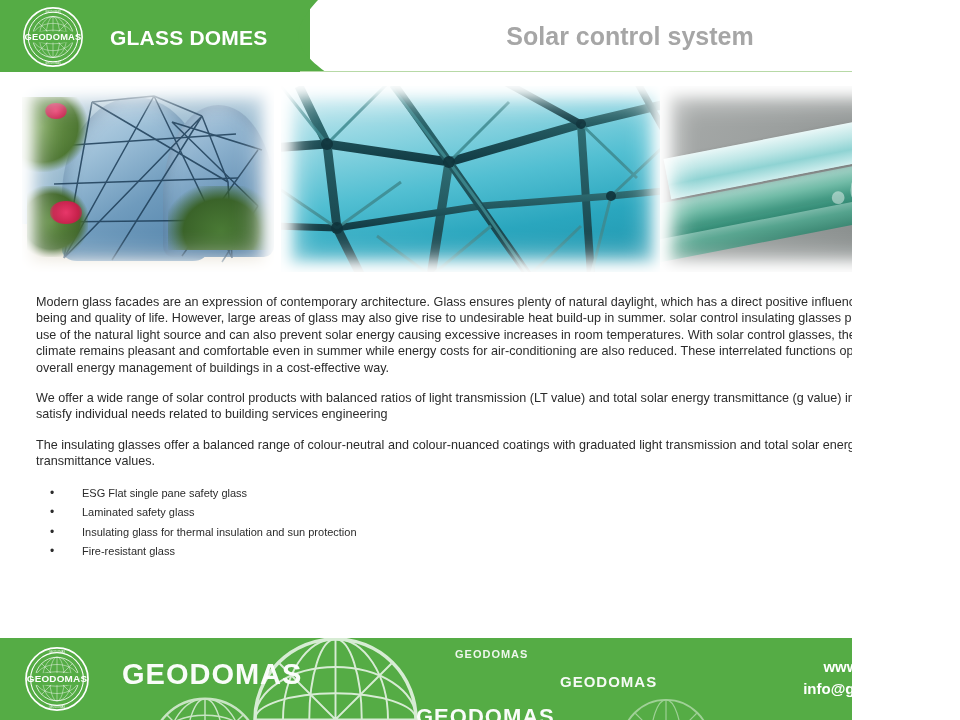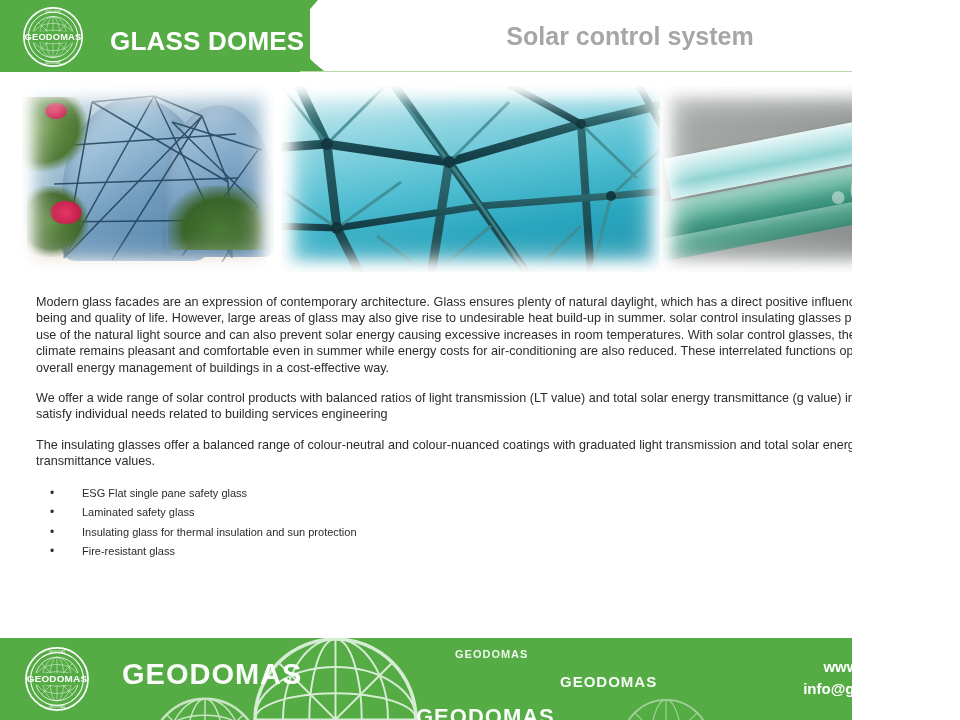--- a/index.html
+++ b/index.html
@@ -23,21 +23,21 @@
   }
   #header-rule{
     position:absolute;left:300px;top:71px;width:648px;height:1px;
     background:#b7d9a6;
   }
   #logo-mark{
     position:absolute;left:14px;top:6px;width:78px;height:62px;
   }
   #header-title{
     position:absolute;left:110px;top:26px;
-    color:#ffffff;font-size:26px;font-weight:bold;letter-spacing:.2px;
+    color:#ffffff;font-size:21px;font-weight:bold;letter-spacing:.2px;
     white-space:nowrap;
   }
   #slide-title{
     position:absolute;left:330px;top:22px;width:600px;
     text-align:center;
     color:#a6a6a6;font-size:25px;font-weight:700;
     white-space:nowrap;
   }
 
   

